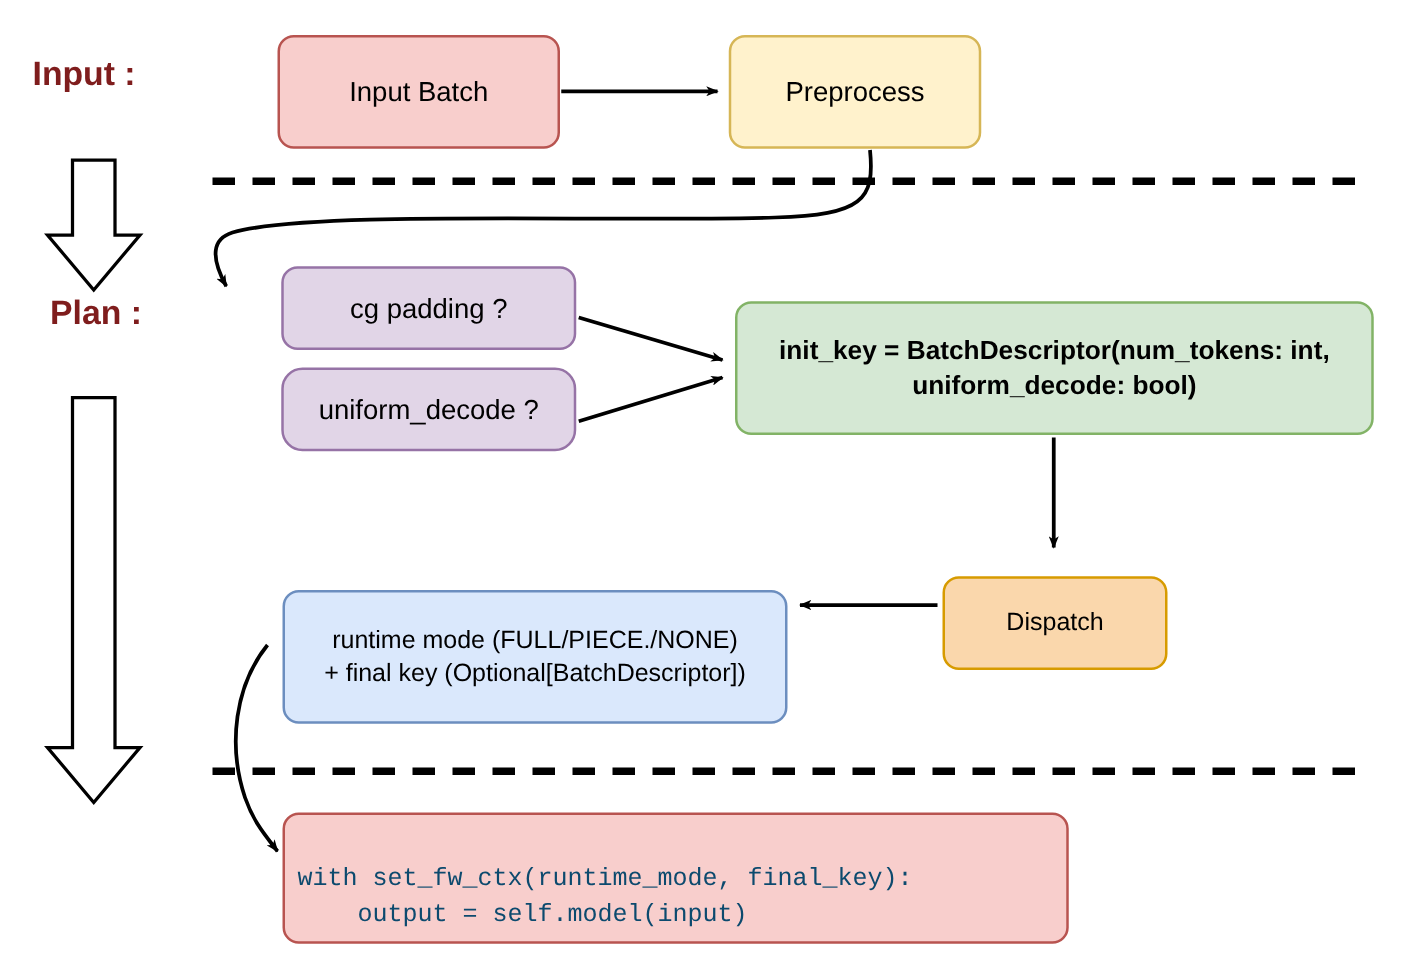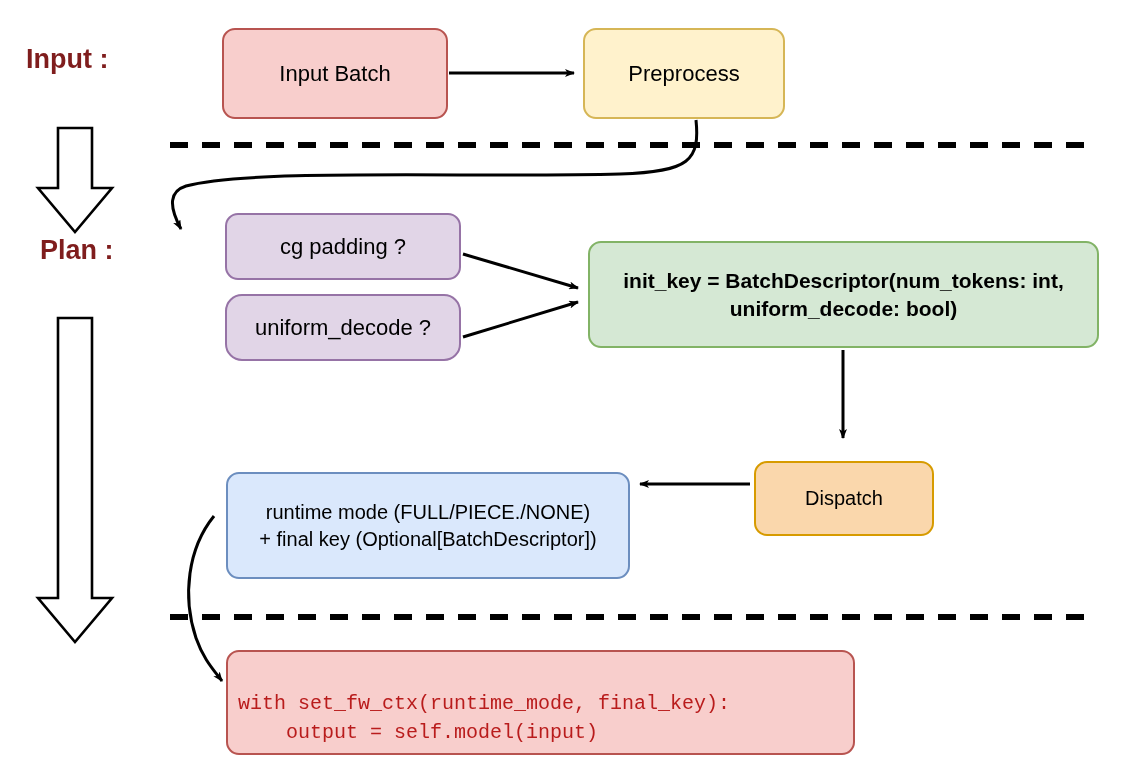--- a/index.html
+++ b/index.html
@@ -101,21 +101,21 @@
     left: 226px; top: 650px; width: 629px; height: 105px;
     background: #f8cecc; border-color: #b85450;
     display: block;
     padding: 16px 0 0 10px;
   }
   .node-code pre {
     margin: 0;
     font-family: "Liberation Mono", "DejaVu Sans Mono", monospace;
     font-size: 20px;
     line-height: 1.45;
-    color: #b91c1c;
+    color: #0c4a6e;
     white-space: pre;
     text-align: left;
   }
 </style>
 </head>
 <body>
 
 <div id="canvas">
 
   <div class="stage-label" style="left:26px; top:44px;">Input :</div>

